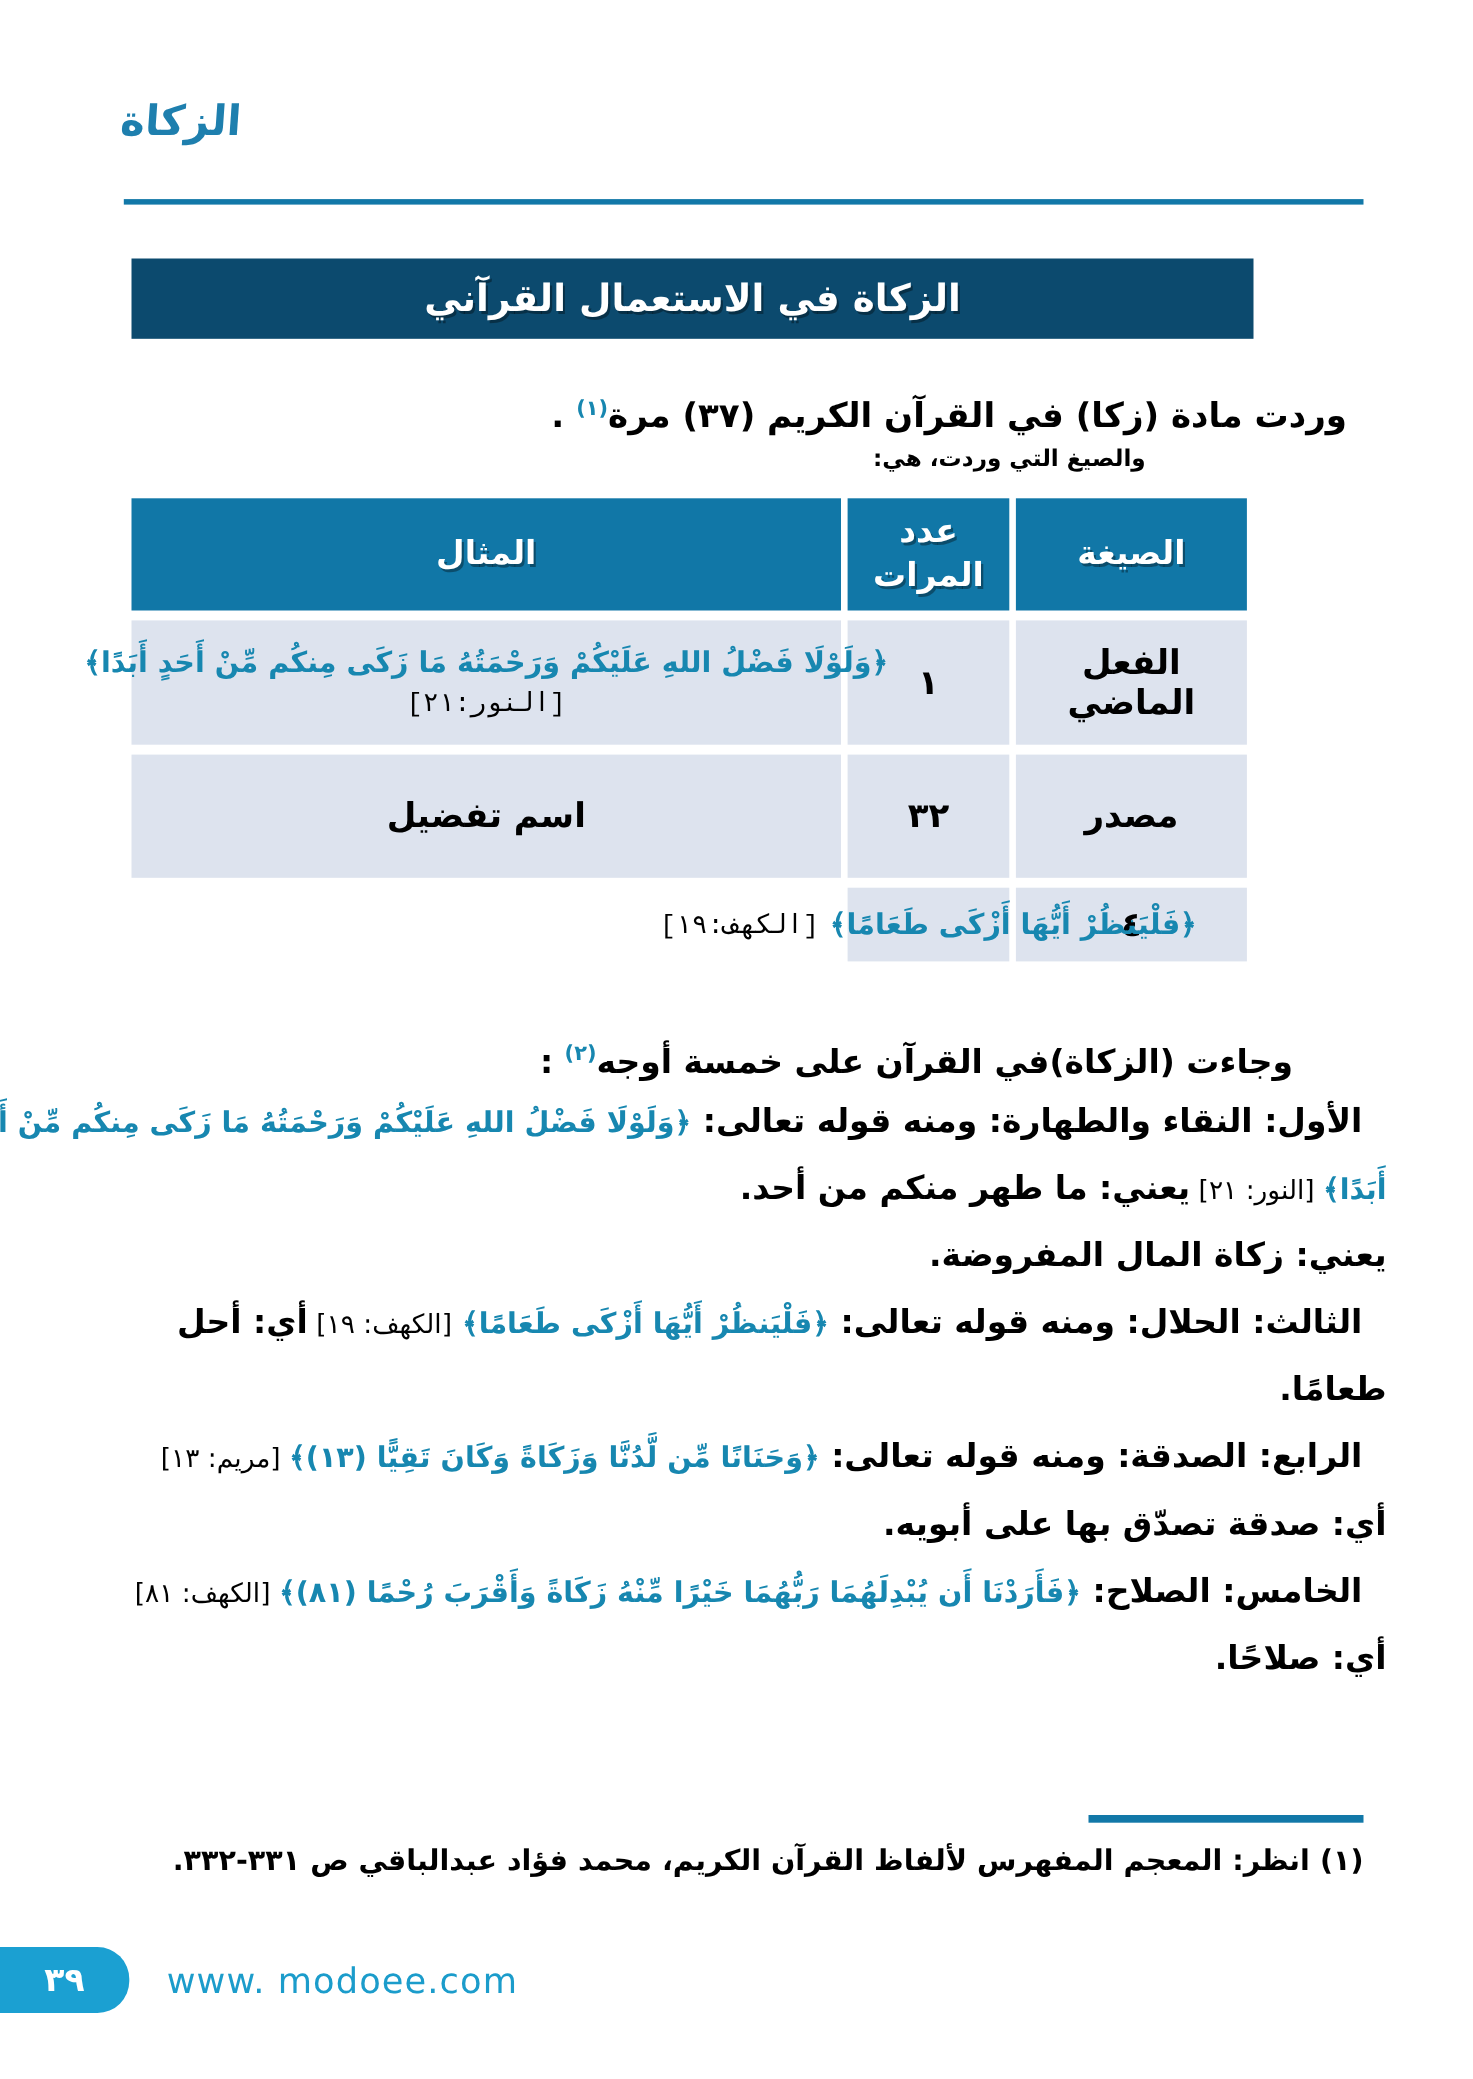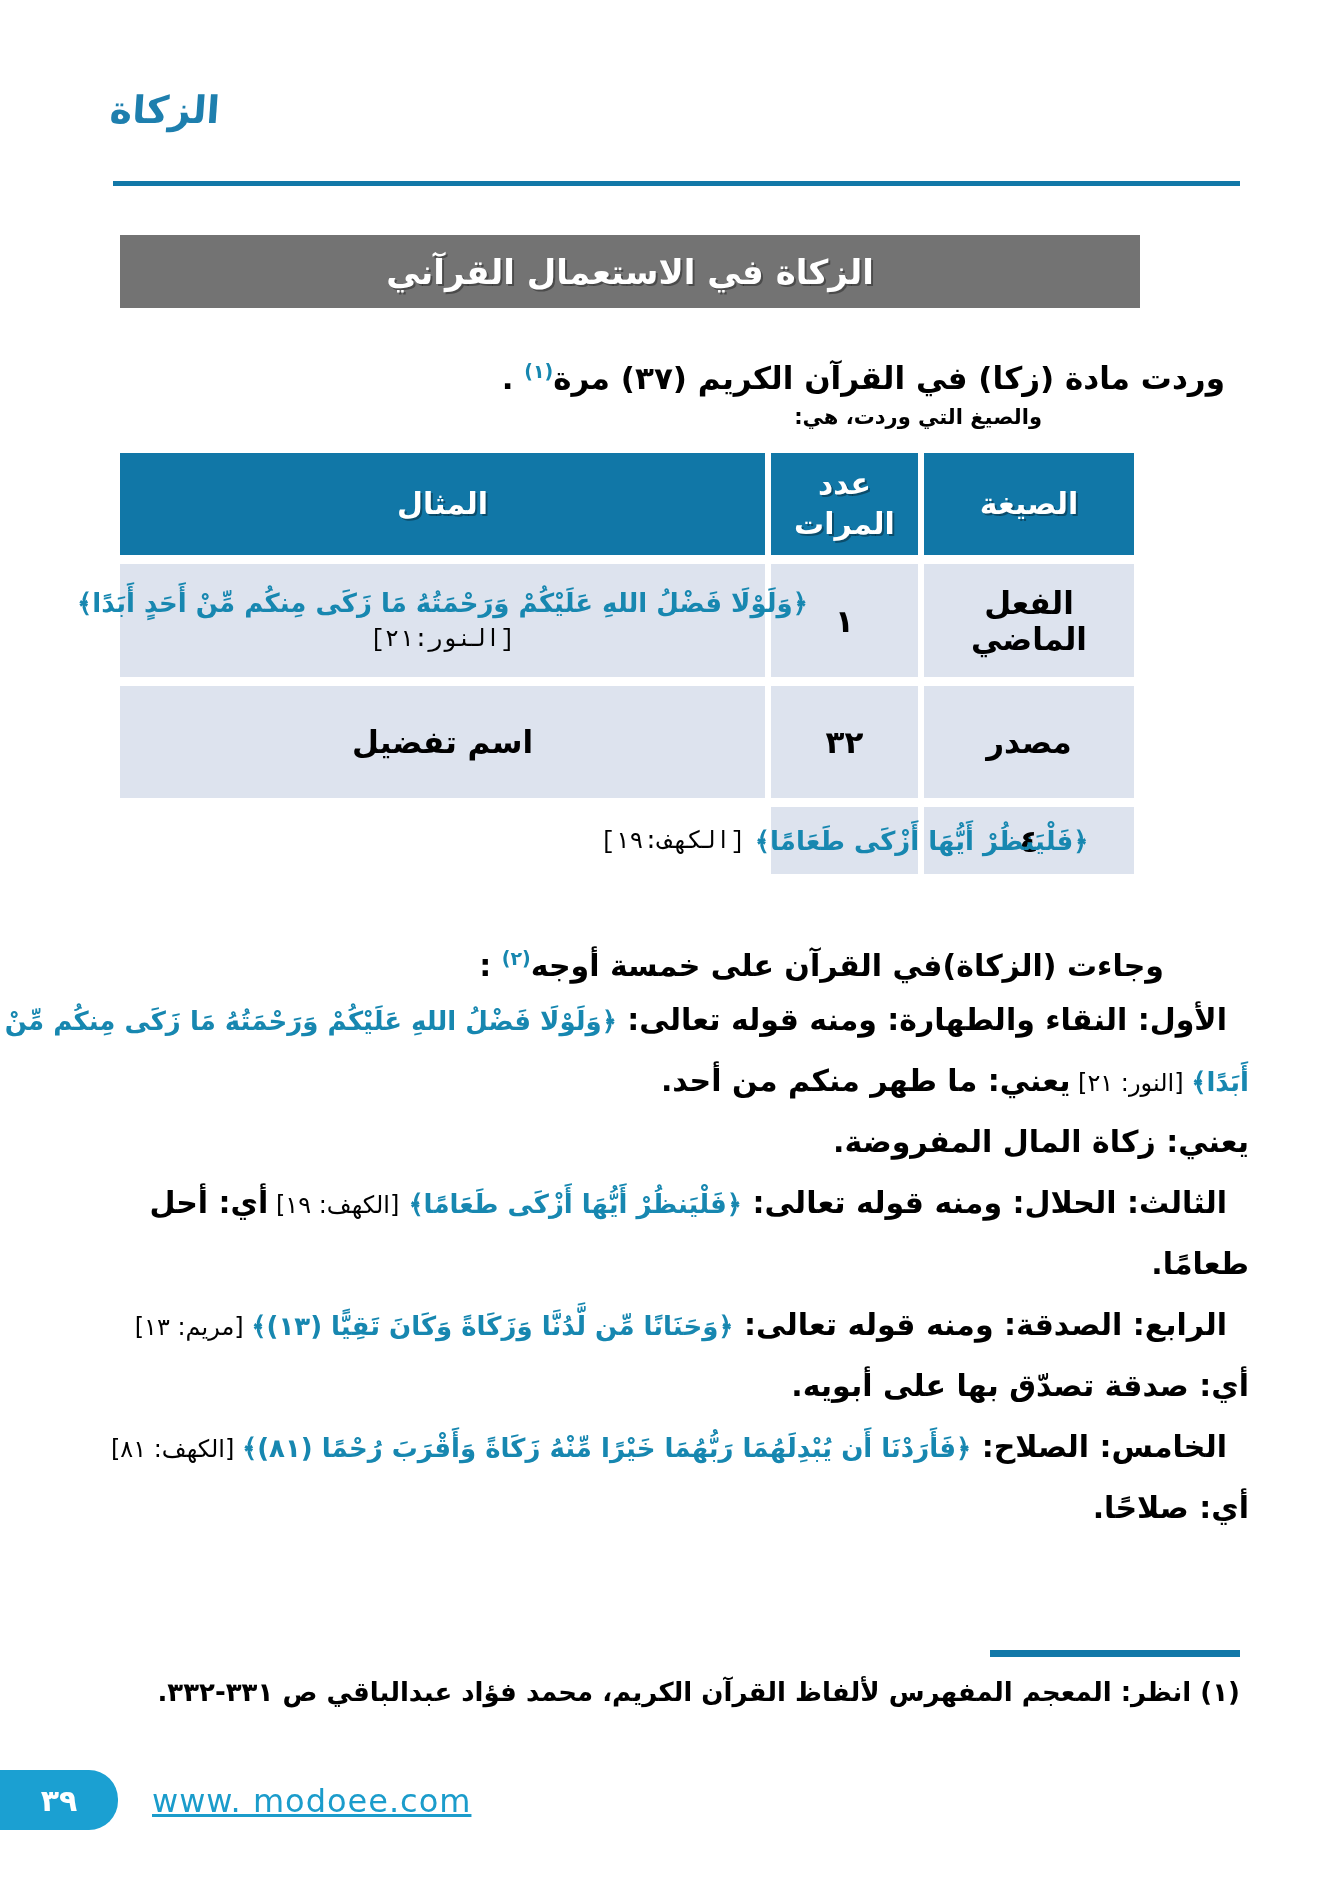--- a/index.html
+++ b/index.html
@@ -19,21 +19,21 @@
     transform:skewX(-4deg);
   }
   .hdr-rule {
     position:absolute; top:181px; left:113px; right:99px;
     height:5px; background:#1278a8;
   }
 
   
   .banner {
     position:absolute; top:235px; left:120px; width:1020px; height:73px;
-    background:#737373; color:#fff;
+    background:#0c4a6e; color:#fff;
     display:flex; align-items:center; justify-content:center;
     font-size:34px; font-weight:700;
     text-shadow:2px 2px 0 rgba(0,0,0,.35);
   }
 
   
   .intro1 { position:absolute; top:320px; right:114px; font-size:31px; font-weight:700; white-space:nowrap;margin-top:40px; }
   .intro2 { position:absolute; top:405px; right:297px; font-size:21px; font-weight:700; white-space:nowrap; }
 
   
@@ -55,21 +55,21 @@
     background:#dde3ee;
     display:flex; align-items:center; justify-content:center;
     font-weight:700; font-size:31px; text-align:center;
   }
   .td.example { flex-direction:column; gap:6px; }
   .td.example.one-line { flex-direction:row; gap:10px; }
   .v   { color:#1787b0; font-weight:700; font-size:26px; white-space:nowrap; }
   .ref { color:#000; font-weight:400; font-size:24px; white-space:nowrap;font-family:Liberation Mono, monospace; }
 
   
-  .bodytext { position:absolute; top:928px; right:90px; left:74px; }
+  .bodytext { position:absolute; top:928px; right:78px; left:74px; }
   .bl { height:61px; line-height:61px; white-space:nowrap; font-size:30px; }
   .ind-lg { padding-right:85px; }
   .ind-sm { padding-right:22px; }
   .sk { color:#000; font-weight:700; }
   .sq { color:#1787b0; font-weight:700; font-size:26px; }
   .sr { color:#000; font-weight:400; font-size:24px; }
   .sf { color:#1787b0; font-weight:700; font-size:19px; vertical-align:super; }
 
   
   .fn-rule { position:absolute; top:1650px; right:99px; width:250px; height:7px; background:#1278a8; }
@@ -81,21 +81,20 @@
   .page-tab {
     position:absolute; left:0; top:1770px; width:118px; height:60px;
     background:#1ba0d2; border-radius:0 29px 29px 0;
     display:flex; align-items:center; justify-content:center;
     color:#fff; font-size:30px; font-weight:700;
   }
   .website {
     position:absolute; left:152px; top:1782px;
     direction:ltr; font-size:32px; color:#1b9ccb; font-weight:400;
     letter-spacing:1px;
-    text-decoration:underline;
   }
 </style>
 </head>
 <body>
 
 <div class="page">
 
   <div class="hdr-title">الزكاة</div>
   <div class="hdr-rule"></div>
 

